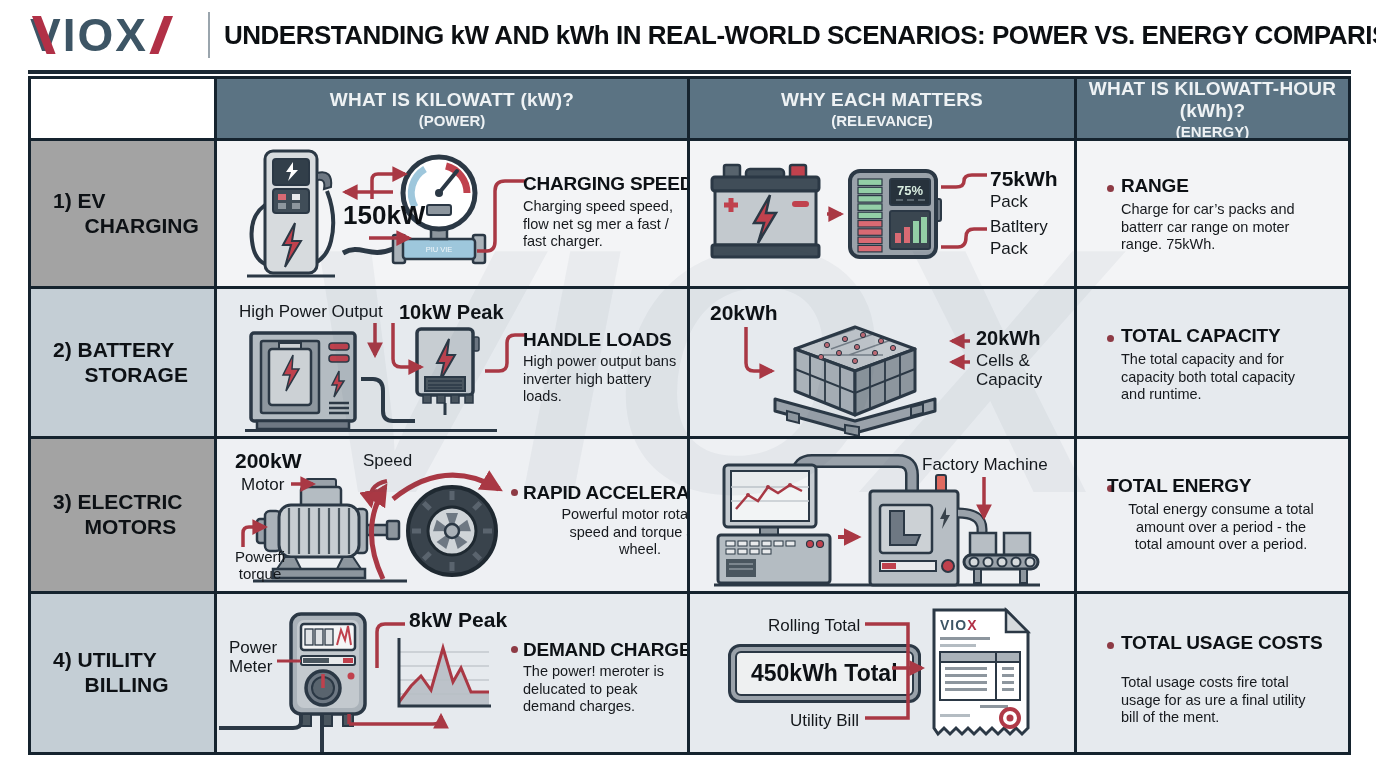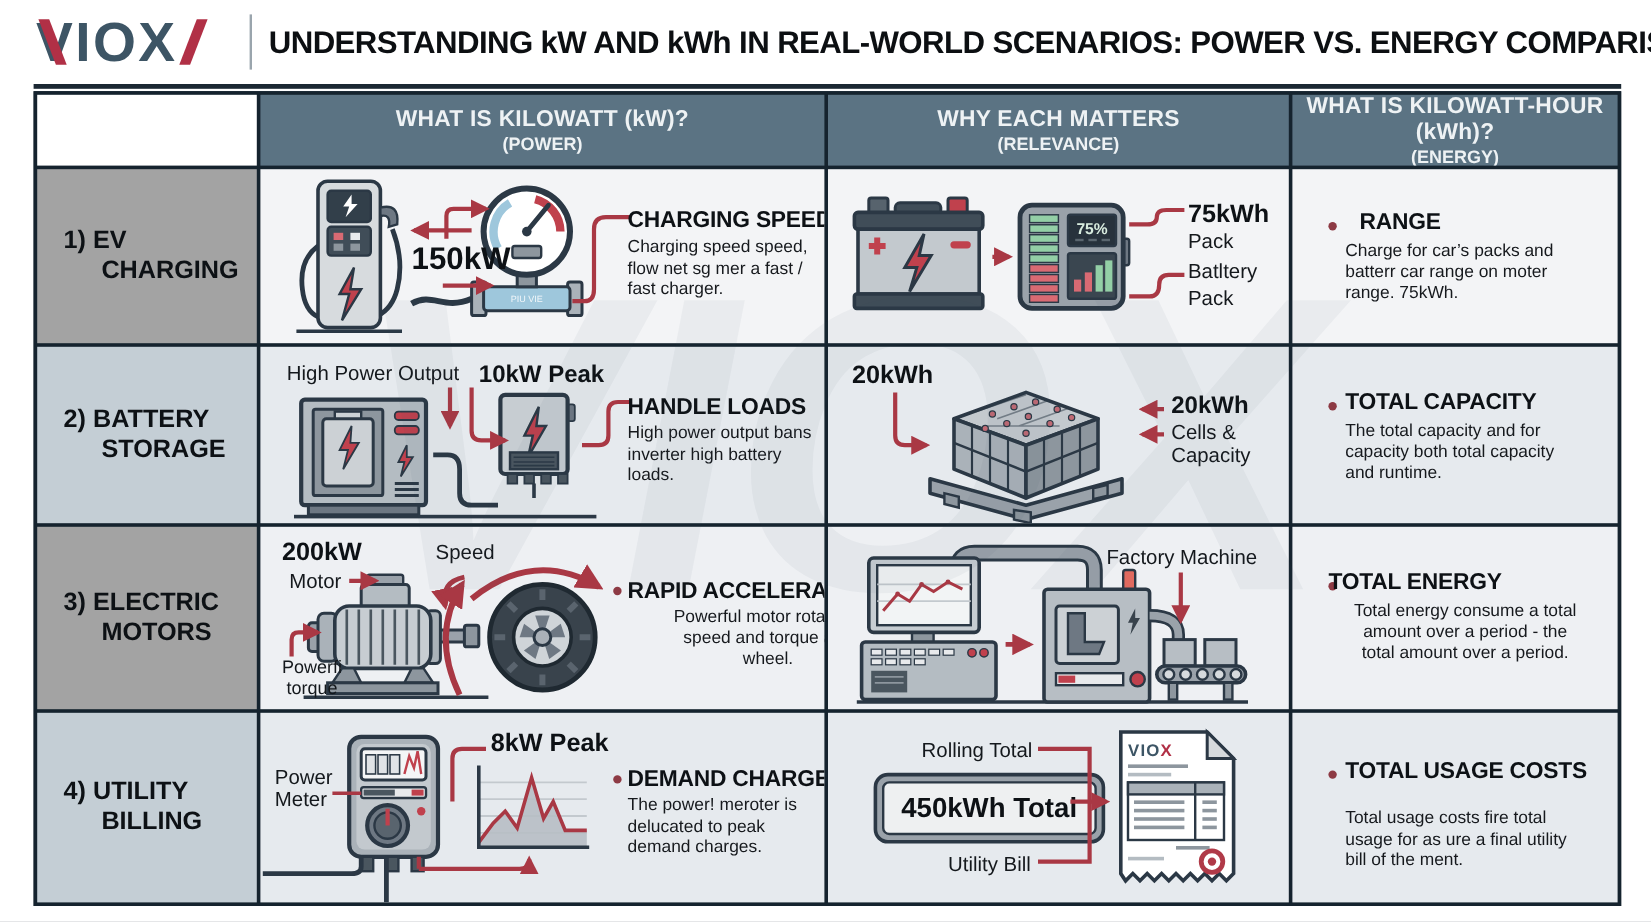--- a/index.html
+++ b/index.html
@@ -179,21 +179,21 @@
         <path d="M3 76 H20 Q28 76 28 66 Q28 58 36 58 H49" stroke="#a93844" stroke-width="3.5" fill="none"></path>
       </svg>
       <div class="ann b" style="left:300px;top:26px;font-size:21px;">75kWh</div>
       <div class="ann" style="left:300px;top:51px;">Pack</div>
       <div class="ann" style="left:300px;top:76px;">Batltery</div>
       <div class="ann" style="left:300px;top:98px;">Pack</div>
     </div>
 
     <div class="cell bg-c1">
       <div class="bullet" style="left:30px;top:44px;"></div>
-      <div class="bighead" style="left:56px;top:34px;">RANGE</div>
+      <div class="bighead" style="left:44px;top:34px;">RANGE</div>
       <div class="btxt" style="left:44px;top:60px;width:196px;">Charge for car’s packs and batterr car range on moter range. 75kWh.</div>
     </div>
 
     <div class="cell rl bg-l2">
         <span>2) BATTERY STORAGE</span>
       </div>
 
     <div class="cell bg-c2">
 
       <svg class="abs" style="left:30px;top:40px" width="115" height="102" viewBox="0 0 115 102">

